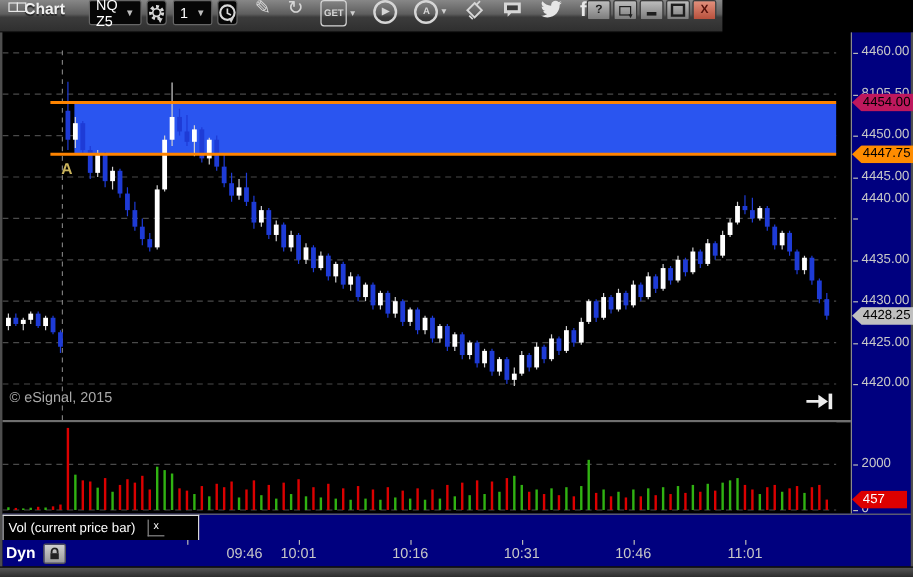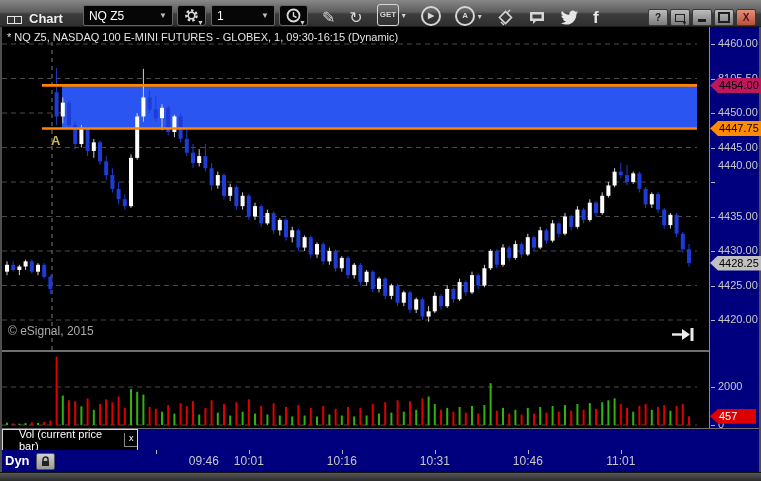--- a/index.html
+++ b/index.html
@@ -1,21 +1,21 @@
 <!DOCTYPE html>
 <html><head>
 <meta charset="utf-8">
 <style>
   html,body{margin:0;padding:0;background:#222;}
   #app{position:relative;width:761px;height:481px;background:#000;overflow:hidden;
        font-family:"Liberation Sans",sans-serif;-webkit-font-smoothing:antialiased;}
   
-  .titlebar{position:absolute;left:0;top:0;width:761px;height:27px;
+  .titlebar{position:absolute;left:0;top:0;width:602px;height:27px;
     background:linear-gradient(180deg,#878787 0%,#5e5e5e 45%,#3c3c3c 55%,#2f2f2f 100%);
-    border-bottom:1px solid #1c1c1c;display:flex;align-items:flex-end;box-sizing:border-box;}
+    border-bottom:1px solid #1c1c1c;display:flex;align-items:flex-start;box-sizing:border-box;}
   .win-icon{margin-left:7px;position:relative;width:15px;height:12px;display:inline-block;}
   .win-icon i{position:absolute;width:6px;height:6px;border:1.5px solid #e6e6e6;background:transparent;}
   .win-icon i:first-child{left:0;top:2px;}
   .win-icon i:last-child{left:7px;top:2px;}
   .title{margin-left:7px;font-size:13px;font-weight:bold;color:#f0f0f0;text-shadow:0 1px 1px #222;}
   .dd{height:19px;background:#060606;border:1px solid #666;border-radius:2px;color:#fff;
       font-size:12px;display:flex;align-items:center;justify-content:space-between;
       padding:0 5px;box-shadow:0 0 3px #999 inset? none;}
   .dd .caret{color:#bdbdbd;font-size:8px;margin-left:6px;}
   .dd.symbol{width:78px;margin-left:20px;}
@@ -49,23 +49,23 @@
   .vol-pane{position:absolute;left:2px;top:352px;width:695px;height:76px;background:#000;}
   .axis-col{position:absolute;left:697px;top:27px;width:62px;height:423px;background:#00007f;border-left:1px solid #8a8a8a;box-sizing:border-box;margin-left:12px;}
   .axis-label{position:absolute;left:8px;font-size:11px;color:#c8c8c8;white-space:nowrap;}
   .axis-tick{position:absolute;left:1px;width:4px;height:1px;background:#b8b8b8;}
   .price-tag{position:absolute;left:0px;width:57px;height:15px;font-size:11px;line-height:15px;
      padding-left:9px;box-sizing:border-box;
      clip-path:polygon(0 50%,8px 0,100% 0,100% 100%,8px 100%);z-index:6;}
   .vol-tag{width:46px;}
   
   .tab-row{position:absolute;left:2px;top:428px;width:757px;height:22px;background:#00007f;border-top:1px solid #6f6f6f;box-sizing:border-box;}
-  .vol-tab{position:absolute;left:0;top:0;width:136px;height:21px;background:#000;
+  .vol-tab{position:absolute;left:0;top:0;width:164px;height:21px;background:#000;
      border:1px solid #d9d9d9;border-bottom:none;box-sizing:border-box;color:#fff;font-size:11px;
-     display:flex;align-items:center;padding-left:16px;}
+     display:flex;align-items:center;padding-left:4px;}
   .tab-close{margin-left:10px;width:13px;height:13px;font-size:9px;color:#fff;border-left:1px solid #888;
      border-bottom:1px solid #888;display:flex;align-items:flex-start;justify-content:center;line-height:10px;}
   .time-bar{position:absolute;left:2px;top:450px;width:757px;height:22px;background:#00007f;}
   .dyn{position:absolute;left:3px;top:3px;font-size:13px;font-weight:bold;color:#fff;}
   .lockbtn{position:absolute;left:34px;top:3px;width:17px;height:15px;background:linear-gradient(180deg,#cfcfcf,#9a9a9a);
      border:1px solid #555;border-radius:2px;display:flex;align-items:center;justify-content:center;}
   .time-label{position:absolute;top:4px;transform:translateX(-50%);font-size:12px;color:#c8c8c8;}
   .time-tick{position:absolute;top:0;width:1px;height:4px;background:#b8b8b8;}
   .bottom-strip{position:absolute;left:0;top:472px;width:761px;height:9px;
      background:linear-gradient(180deg,#565656,#2b2b2b);border-top:1px solid #141414;box-sizing:border-box;}
@@ -150,21 +150,20 @@
           <span class="minbar"></span>
         </span>
       <span class="wbtn">
           <span class="maxbox"></span>
         </span>
       <span class="wbtn close">X</span>
     </div>
   </div>
 
   <div class="chart-pane">
-    <div class="chart-header">* NQ Z5, NASDAQ 100 E-MINI FUTURES - GLOBEX, 1, 09:30-16:15 (Dynamic)</div>
     <svg id="priceSvg" width="695" height="323" viewBox="0 0 695 323">
         <line x1="0" y1="17" x2="695" y2="17" stroke="#4a4a4a" stroke-dasharray="5 4" stroke-width="1"></line>
         <line x1="0" y1="51.5" x2="695" y2="51.5" stroke="#4a4a4a" stroke-dasharray="5 4" stroke-width="1"></line>
         <line x1="0" y1="86" x2="695" y2="86" stroke="#4a4a4a" stroke-dasharray="5 4" stroke-width="1"></line>
         <line x1="0" y1="120.5" x2="695" y2="120.5" stroke="#4a4a4a" stroke-dasharray="5 4" stroke-width="1"></line>
         <line x1="0" y1="155" x2="695" y2="155" stroke="#4a4a4a" stroke-dasharray="5 4" stroke-width="1"></line>
         <line x1="0" y1="189.5" x2="695" y2="189.5" stroke="#4a4a4a" stroke-dasharray="5 4" stroke-width="1"></line>
         <line x1="0" y1="224" x2="695" y2="224" stroke="#4a4a4a" stroke-dasharray="5 4" stroke-width="1"></line>
         <line x1="0" y1="258.5" x2="695" y2="258.5" stroke="#4a4a4a" stroke-dasharray="5 4" stroke-width="1"></line>
         <line x1="0" y1="293" x2="695" y2="293" stroke="#4a4a4a" stroke-dasharray="5 4" stroke-width="1"></line>

